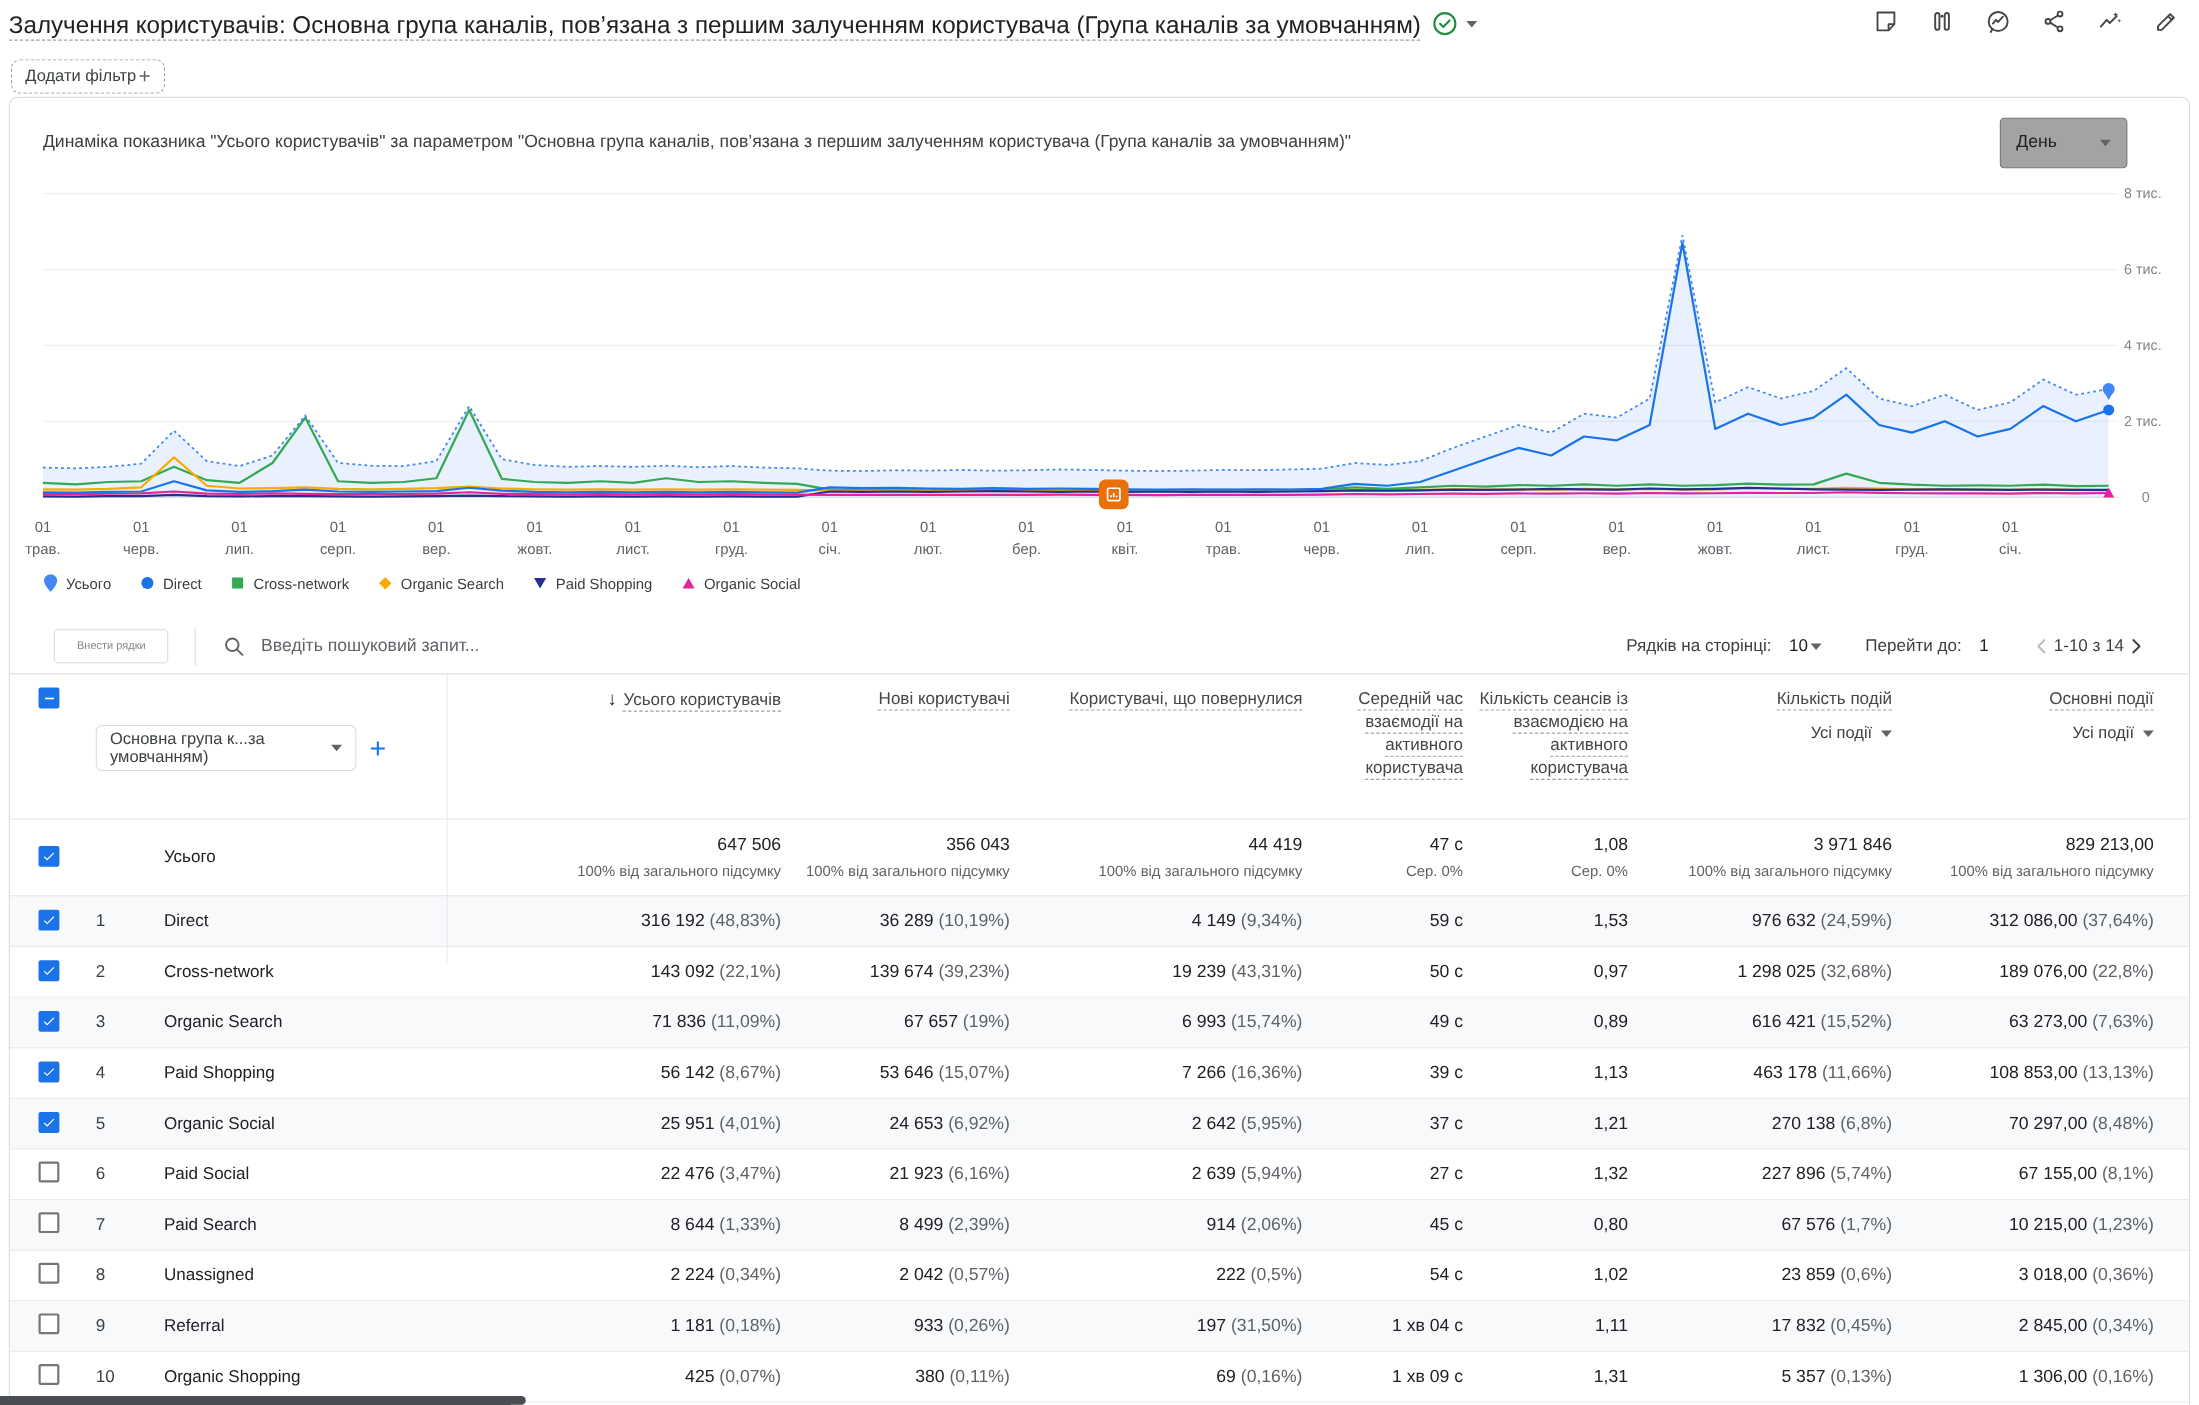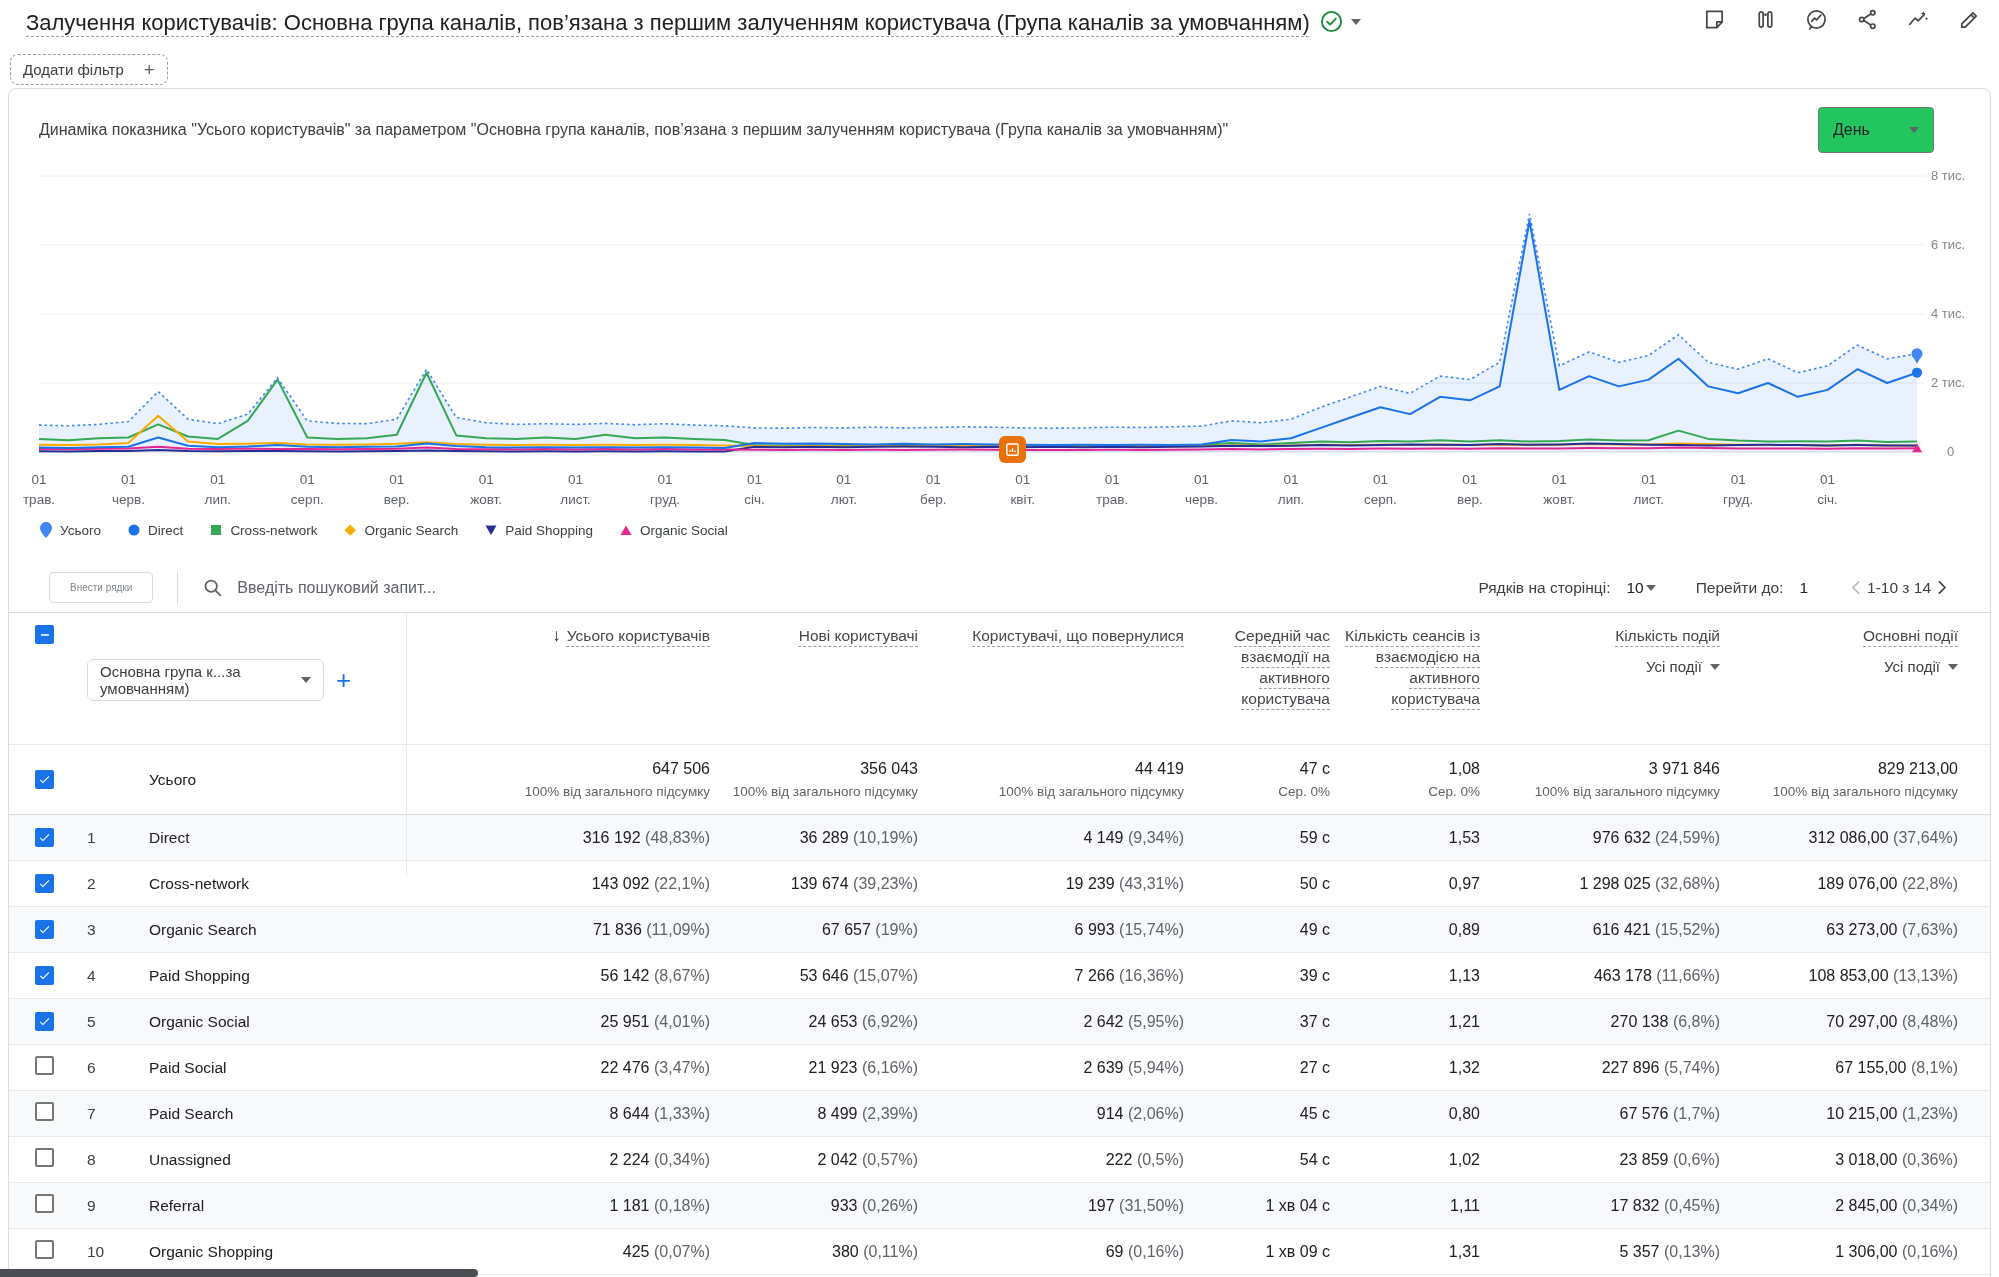--- a/index.html
+++ b/index.html
@@ -1,39 +1,39 @@
 <!DOCTYPE html>
 <html><head>
 <meta charset="utf-8">
 <style>
   * { box-sizing: border-box; margin: 0; padding: 0; }
   html,body { width:1999px; height:1277px; background:#fff; overflow:hidden;
     font-family:"Liberation Sans","DejaVu Sans",sans-serif; color:#202124; }
 
   
-  .topbar { position:relative; height:46px; padding:8px 16px 0 26px; display:flex; align-items:flex-start; }
+  .topbar { position:relative; height:46px; padding:8px 16px 0 8px; display:flex; align-items:flex-start; }
   .page-title { font-size:22px; color:#202124; line-height:30px; white-space:nowrap;
     text-decoration:underline dashed #9aa0a6 1px; text-underline-offset:6px; }
   .title-status { display:flex; align-items:center; gap:8px; margin-left:10px; margin-top:2px; }
   .caret { width:0; height:0; border-left:5px solid transparent; border-right:5px solid transparent;
     border-top:6px solid #5f6368; display:inline-block; }
   .top-icons { position:absolute; right:18px; top:8px; display:flex; gap:28px; align-items:center; }
   .top-icons svg { display:block; }
 
-  .filter-chip { display:inline-flex; align-items:center; gap:20px; margin:8px 0 0 10px;
+  .filter-chip { display:inline-flex; align-items:center; gap:2px; margin:8px 0 0 10px;
     border:1px dashed #9aa0a6; border-radius:8px; padding:6px 12px; font-size:15px; color:#3c4043; background:#fff; }
   .filter-chip .plus { font-size:19px; color:#5f6368; line-height:14px; }
 
   
   .card { position:absolute; left:8px; right:8px; top:88px; height:1210px;
     border:1px solid #dadce0; border-radius:8px; background:#fff; overflow:hidden; }
   .card-head { position:relative; height:75px; }
   .chart-subtitle { position:absolute; left:30px; top:32px; font-size:16px; color:#3c4043; }
   .interval-btn { position:absolute; right:56px; top:18px; width:116px; height:46px;
-    border:1px solid #747775; border-radius:4px; background:#22c55e; display:flex; align-items:center;
+    border:1px solid #747775; border-radius:4px; background:#a3a3a3; display:flex; align-items:center;
     justify-content:space-between; padding:0 14px; font-size:16px; color:#202124; cursor:pointer; }
 
   .chart-wrap { position:relative; height:345px; }
   .chart-wrap svg { display:block; }
   svg text.yt { font-size:13px; fill:#80868b; }
   svg text.xt { font-size:13.5px; fill:#5f6368; }
   .annotation-chip { position:absolute; left:990px; top:272px; width:27px; height:27px; border-radius:6px;
     background:#e8710a; display:flex; align-items:center; justify-content:center; cursor:pointer; }
 
   .legend { display:flex; align-items:center; gap:26px; margin:10px 0 0 30px; height:22px; }

